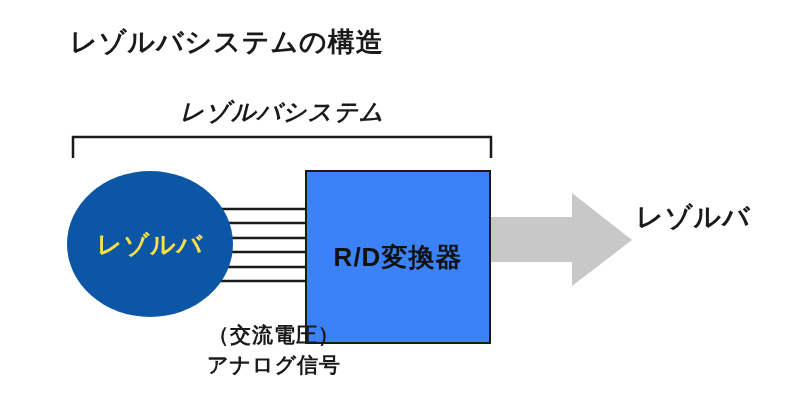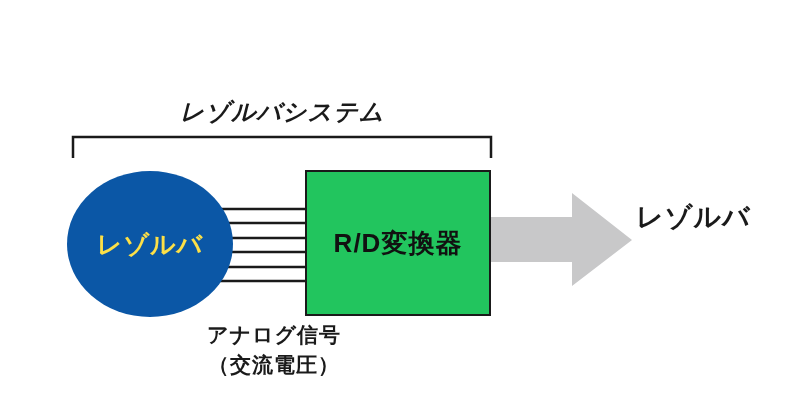--- a/index.html
+++ b/index.html
@@ -60,23 +60,23 @@
     color: #fde047;
     font-size: 25px;
     font-weight: bold;
     letter-spacing: 1px;
   }
   .converter-node {
     position: absolute;
     left: 305px;
     top: 170px;
     width: 186px;
-    height: 146px;
+    height: 174px;
     box-sizing: border-box;
-    background: #22c55e;
+    background: #3b82f6;
     border: 2.5px solid #1a1a1a;
     display: flex;
     align-items: center;
     justify-content: center;
   }
   .converter-node span {
     color: #111111;
     font-size: 26px;
     font-weight: bold;
     letter-spacing: 1px;
@@ -103,20 +103,21 @@
     line-height: 1.3;
     letter-spacing: 1px;
   }
   .block { display: block; }
 </style>
 </head>
 <body>
 
 <div class="canvas">
 
+  <h1 class="title">レゾルバシステムの構造</h1>
 
   <div class="bracket-label">レゾルバシステム</div>
 
   <svg class="diagram-svg" viewBox="0 0 800 420">
 
     <path d="M 73 158 L 73 137 L 491 137 L 491 158" fill="none" stroke="#1a1a1a" stroke-width="2.5"></path>
 
     <g stroke="#1a1a1a" stroke-width="2.5">
       <line x1="215" y1="209" x2="306" y2="209"></line>
       <line x1="215" y1="223" x2="306" y2="223"></line>
@@ -131,21 +132,21 @@
 
   <div class="resolver-node">
     <span>レゾルバ</span>
   </div>
 
   <div class="converter-node">
     <span>R/D変換器</span>
   </div>
 
   <div class="analog-label">
+    <span class="block">（交流電圧）</span>
     <span class="block">アナログ信号</span>
-    <span class="block">（交流電圧）</span>
   </div>
 
   <div class="output-label">
     <span class="block">レゾルバ</span>
   </div>
 
 </div>
 
 </body></html>

